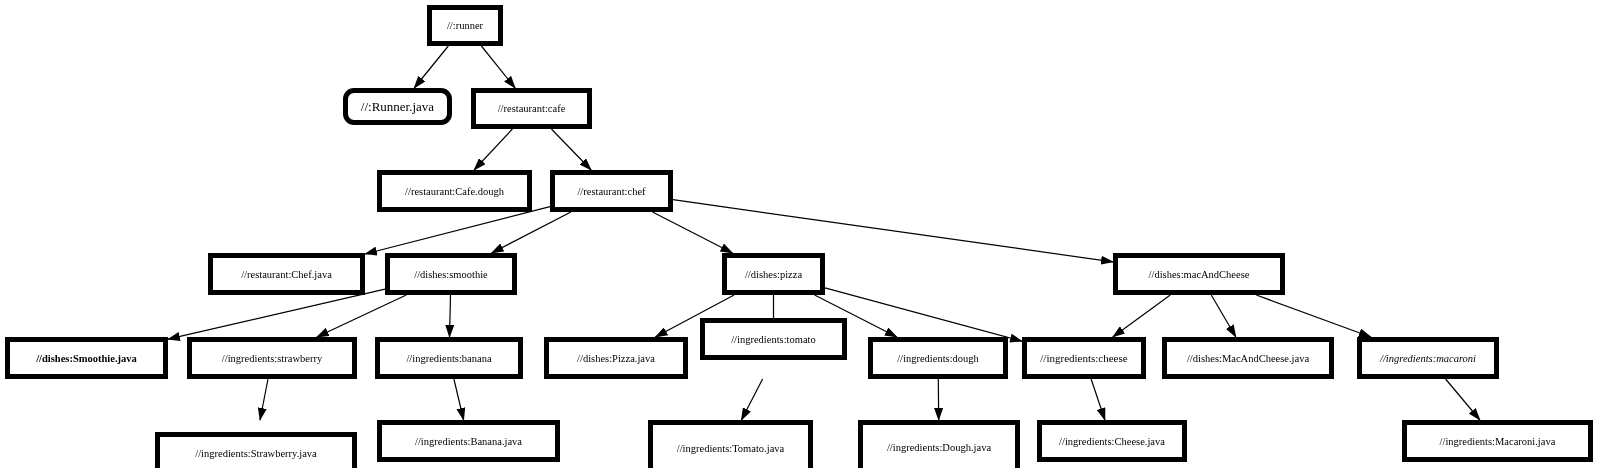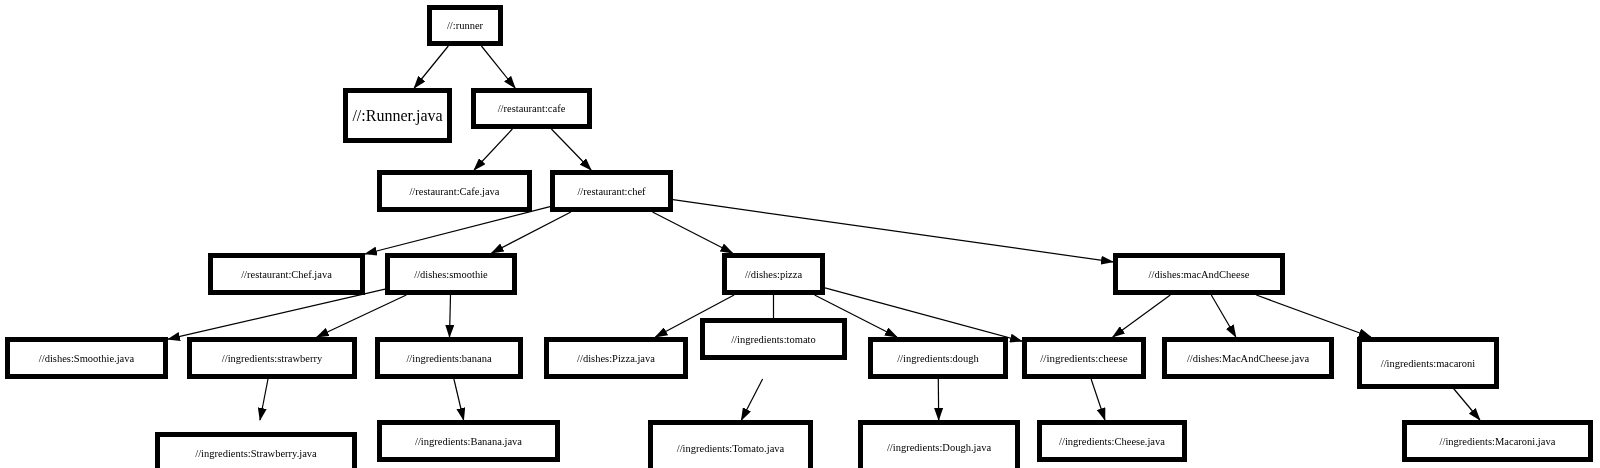--- a/index.html
+++ b/index.html
@@ -59,36 +59,36 @@
       <line x1="825.0" y1="287.9" x2="1022.0" y2="341.2" stroke="#000000" stroke-width="1.2" marker-end="url(#arrow)"></line>
       <line x1="1170.3" y1="295.0" x2="1112.8" y2="337.0" stroke="#000000" stroke-width="1.2" marker-end="url(#arrow)"></line>
       <line x1="1211.3" y1="295.0" x2="1235.8" y2="337.0" stroke="#000000" stroke-width="1.2" marker-end="url(#arrow)"></line>
       <line x1="1256.3" y1="295.0" x2="1370.8" y2="337.0" stroke="#000000" stroke-width="1.2" marker-end="url(#arrow)"></line>
       <line x1="762.6" y1="379.0" x2="741.4" y2="420.0" stroke="#000000" stroke-width="1.2" marker-end="url(#arrow)"></line>
       <line x1="938.3" y1="379.0" x2="938.7" y2="420.0" stroke="#000000" stroke-width="1.2" marker-end="url(#arrow)"></line>
       <line x1="1091.1" y1="379.0" x2="1104.9" y2="420.0" stroke="#000000" stroke-width="1.2" marker-end="url(#arrow)"></line>
       <line x1="1445.6" y1="379.0" x2="1479.9" y2="420.0" stroke="#000000" stroke-width="1.2" marker-end="url(#arrow)"></line>
     </svg>
 <div class="node" style="left: 427px; top: 5px; width: 76px; height: 41px; border-color: rgb(0, 0, 0); background: rgb(255, 255, 255); color: rgb(0, 0, 0); font-size: 10.5px;">//:runner</div>
-    <div class="node" style="left: 343px; top: 88px; width: 109px; height: 55px; border-color: rgb(0, 0, 0); background: rgb(255, 255, 255); color: rgb(0, 0, 0); font-size: 16px;">//:Runner.java</div>
+    <div class="node" style="left: 343px; top: 88px; width: 109px; height: 37px; border-color: rgb(0, 0, 0); background: rgb(255, 255, 255); color: rgb(0, 0, 0); font-size: 13px; border-radius: 11px;">//:Runner.java</div>
     <div class="node" style="left: 471px; top: 88px; width: 121px; height: 41px; border-color: rgb(0, 0, 0); background: rgb(255, 255, 255); color: rgb(0, 0, 0); font-size: 10.5px;">//restaurant:cafe</div>
-    <div class="node" style="left: 377px; top: 170px; width: 155px; height: 42px; border-color: rgb(0, 0, 0); background: rgb(255, 255, 255); color: rgb(0, 0, 0); font-size: 10.5px;">//restaurant:Cafe.java</div>
+    <div class="node" style="left: 377px; top: 170px; width: 155px; height: 42px; border-color: rgb(0, 0, 0); background: rgb(255, 255, 255); color: rgb(0, 0, 0); font-size: 10.5px;">//restaurant:Cafe.dough</div>
     <div class="node" style="left: 550px; top: 170px; width: 123px; height: 42px; border-color: rgb(0, 0, 0); background: rgb(255, 255, 255); color: rgb(0, 0, 0); font-size: 10.5px;">//restaurant:chef</div>
     <div class="node" style="left: 208px; top: 253px; width: 157px; height: 42px; border-color: rgb(0, 0, 0); background: rgb(255, 255, 255); color: rgb(0, 0, 0); font-size: 10.5px;">//restaurant:Chef.java</div>
     <div class="node" style="left: 385px; top: 253px; width: 132px; height: 42px; border-color: rgb(0, 0, 0); background: rgb(255, 255, 255); color: rgb(0, 0, 0); font-size: 10.5px;">//dishes:smoothie</div>
     <div class="node" style="left: 722px; top: 253px; width: 103px; height: 42px; border-color: rgb(0, 0, 0); background: rgb(255, 255, 255); color: rgb(0, 0, 0); font-size: 10.5px;">//dishes:pizza</div>
     <div class="node" style="left: 1113px; top: 253px; width: 172px; height: 42px; border-color: rgb(0, 0, 0); background: rgb(255, 255, 255); color: rgb(0, 0, 0); font-size: 10.5px;">//dishes:macAndCheese</div>
-    <div class="node" style="left: 5px; top: 337px; width: 163px; height: 42px; border-color: rgb(0, 0, 0); background: rgb(255, 255, 255); color: rgb(0, 0, 0); font-size: 10.5px;">//dishes:Smoothie.java</div>
+    <div class="node" style="left: 5px; top: 337px; width: 163px; height: 42px; border-color: rgb(0, 0, 0); background: rgb(255, 255, 255); color: rgb(0, 0, 0); font-size: 10.5px; font-weight: bold;">//dishes:Smoothie.java</div>
     <div class="node" style="left: 187px; top: 337px; width: 170px; height: 42px; border-color: rgb(0, 0, 0); background: rgb(255, 255, 255); color: rgb(0, 0, 0); font-size: 10.5px;">//ingredients:strawberry</div>
     <div class="node" style="left: 375px; top: 337px; width: 148px; height: 42px; border-color: rgb(0, 0, 0); background: rgb(255, 255, 255); color: rgb(0, 0, 0); font-size: 10.5px;">//ingredients:banana</div>
     <div class="node" style="left: 544px; top: 337px; width: 144px; height: 42px; border-color: rgb(0, 0, 0); background: rgb(255, 255, 255); color: rgb(0, 0, 0); font-size: 10.5px;">//dishes:Pizza.java</div>
     <div class="node" style="left: 700px; top: 318px; width: 147px; height: 42px; border-color: rgb(0, 0, 0); background: rgb(255, 255, 255); color: rgb(0, 0, 0); font-size: 10.5px;">//ingredients:tomato</div>
     <div class="node" style="left: 868px; top: 337px; width: 140px; height: 42px; border-color: rgb(0, 0, 0); background: rgb(255, 255, 255); color: rgb(0, 0, 0); font-size: 10.5px;">//ingredients:dough</div>
     <div class="node" style="left: 1022px; top: 337px; width: 124px; height: 42px; border-color: rgb(0, 0, 0); background: rgb(255, 255, 255); color: rgb(0, 0, 0); font-size: 11px;">//ingredients:cheese</div>
     <div class="node" style="left: 1162px; top: 337px; width: 172px; height: 42px; border-color: rgb(0, 0, 0); background: rgb(255, 255, 255); color: rgb(0, 0, 0); font-size: 10.5px;">//dishes:MacAndCheese.java</div>
-    <div class="node" style="left: 1357px; top: 337px; width: 142px; height: 52px; border-color: rgb(0, 0, 0); background: rgb(255, 255, 255); color: rgb(0, 0, 0); font-size: 10.5px;">//ingredients:macaroni</div>
+    <div class="node" style="left: 1357px; top: 337px; width: 142px; height: 42px; border-color: rgb(0, 0, 0); background: rgb(255, 255, 255); color: rgb(0, 0, 0); font-size: 10.5px; font-style: italic;">//ingredients:macaroni</div>
     <div class="node" style="left: 155px; top: 420px; width: 202px; height: 42px; border-color: rgb(0, 0, 0); background: rgb(255, 255, 255); color: rgb(0, 0, 0); font-size: 10.5px; margin-top: 12px;">//ingredients:Strawberry.java</div>
     <div class="node" style="left: 377px; top: 420px; width: 183px; height: 42px; border-color: rgb(0, 0, 0); background: rgb(255, 255, 255); color: rgb(0, 0, 0); font-size: 10.5px;">//ingredients:Banana.java</div>
     <div class="node" style="left: 648px; top: 420px; width: 165px; height: 56px; border-color: rgb(0, 0, 0); background: rgb(255, 255, 255); color: rgb(0, 0, 0); font-size: 10.5px;">//ingredients:Tomato.java</div>
     <div class="node" style="left: 858px; top: 420px; width: 162px; height: 54px; border-color: rgb(0, 0, 0); background: rgb(255, 255, 255); color: rgb(0, 0, 0); font-size: 10.5px;">//ingredients:Dough.java</div>
     <div class="node" style="left: 1037px; top: 420px; width: 150px; height: 42px; border-color: rgb(0, 0, 0); background: rgb(255, 255, 255); color: rgb(0, 0, 0); font-size: 10.5px;">//ingredients:Cheese.java</div>
     <div class="node" style="left: 1402px; top: 420px; width: 191px; height: 42px; border-color: rgb(0, 0, 0); background: rgb(255, 255, 255); color: rgb(0, 0, 0); font-size: 10.5px;">//ingredients:Macaroni.java</div>
   </div>
 
 </body></html>

